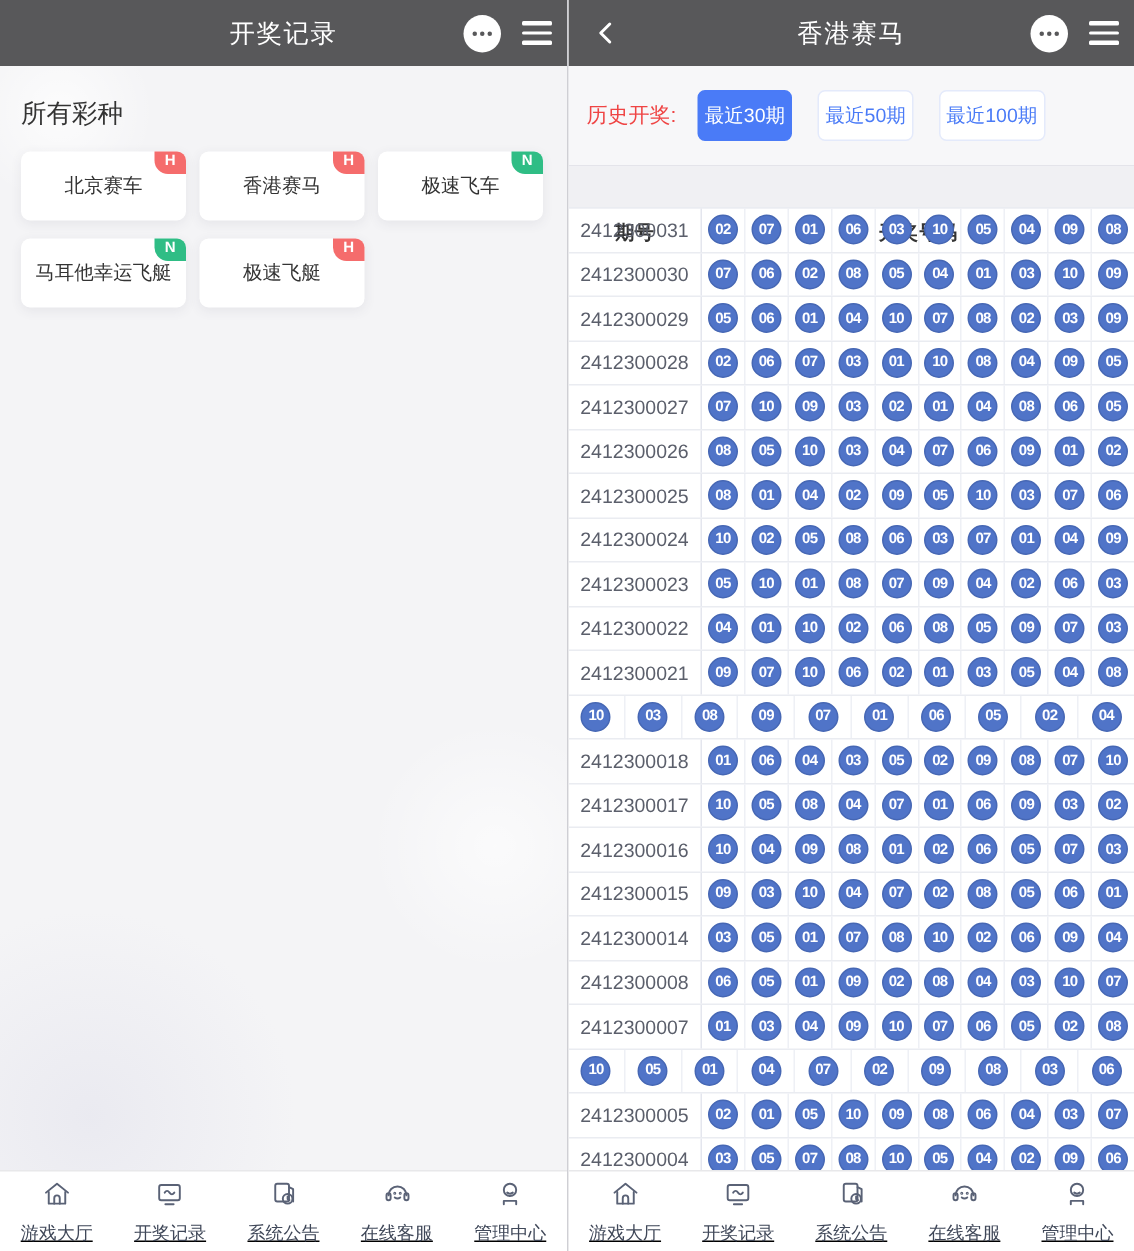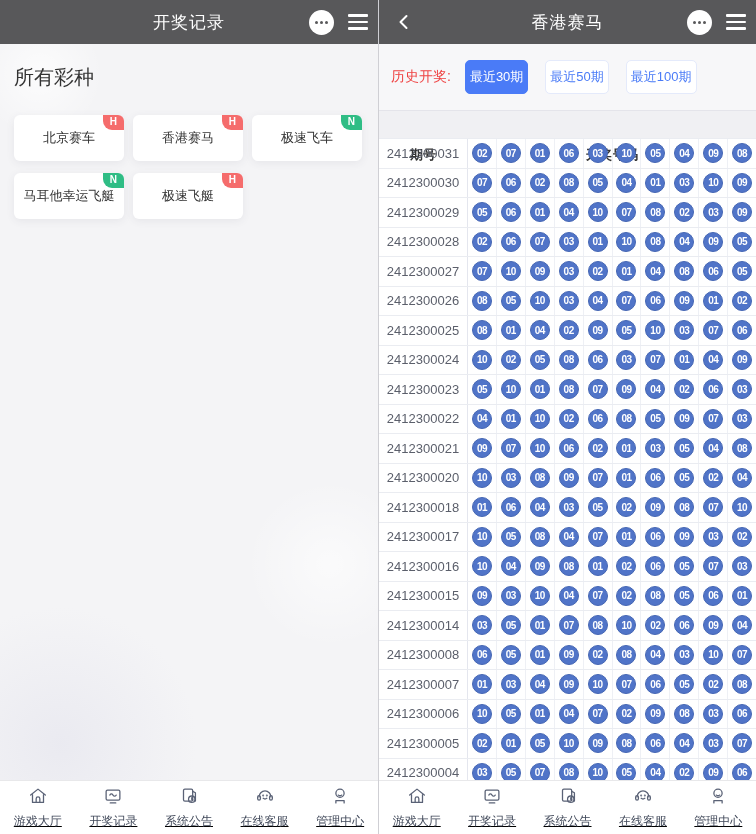--- a/index.html
+++ b/index.html
@@ -20,21 +20,21 @@
   .hamburger i { width:20px; height:2.5px; background:#fff; border-radius:1px; }
   .back-btn { position:absolute; left:10px; top:0; height:44px; display:flex; align-items:center; padding:0 6px; }
 
   
   .left-content { flex:1 1 auto; position:relative; overflow:hidden;
     background:
       radial-gradient(circle 90px at 40px 30px, rgba(255,255,255,.75), rgba(255,255,255,0) 70%),
       radial-gradient(circle 190px at 60px 700px, rgba(226,226,236,.55), rgba(226,226,236,0) 72%),
       radial-gradient(circle 120px at 330px 520px, rgba(255,255,255,.6), rgba(255,255,255,0) 70%),
       #f4f4f6; }
-  .section-title { font-size:20px; color:#333; padding:20px 14px 24px 14px; }
+  .section-title { font-size:17px; color:#333; padding:20px 14px 14px 14px; }
   .games-grid { display:grid; grid-template-columns:repeat(3,110px); gap:12px 9px; padding:0 14px; }
   .game-card { position:relative; height:46px; background:#fff; border-radius:6px; box-shadow:0 2px 8px rgba(60,60,90,.08);
     display:flex; align-items:center; justify-content:center; cursor:pointer; }
   .game-card .name { font-size:13px; color:#333; white-space:nowrap; }
   .game-card .badge { position:absolute; top:0; right:0; color:#fff; font-size:10px; font-weight:bold;
     padding:2px 7px 3px; border-radius:0 6px 0 9px; line-height:1; }
   .badge.hot { background:#f56c6c; } .badge.new { background:#2fbd85; }
 
   
   .filter-bar { flex:0 0 66px; display:flex; align-items:center; padding:0 12px; gap:14px; background:#f7f7f9; }
@@ -570,21 +570,20 @@
             </span>
             <span class="num-cell">
        <span class="ball">04</span>
             </span>
             <span class="num-cell">
        <span class="ball">08</span>
             </span>
           </div>
         </div>
         <div class="t-row">
-      <div class="t-issue">2412300020</div>
       <div class="t-nums">
             <span class="num-cell">
        <span class="ball">10</span>
             </span>
             <span class="num-cell">
        <span class="ball">03</span>
             </span>
             <span class="num-cell">
        <span class="ball">08</span>
             </span>
@@ -850,21 +849,20 @@
             </span>
             <span class="num-cell">
        <span class="ball">02</span>
             </span>
             <span class="num-cell">
        <span class="ball">08</span>
             </span>
           </div>
         </div>
         <div class="t-row">
-      <div class="t-issue">2412300006</div>
       <div class="t-nums">
             <span class="num-cell">
        <span class="ball">10</span>
             </span>
             <span class="num-cell">
        <span class="ball">05</span>
             </span>
             <span class="num-cell">
        <span class="ball">01</span>
             </span>

